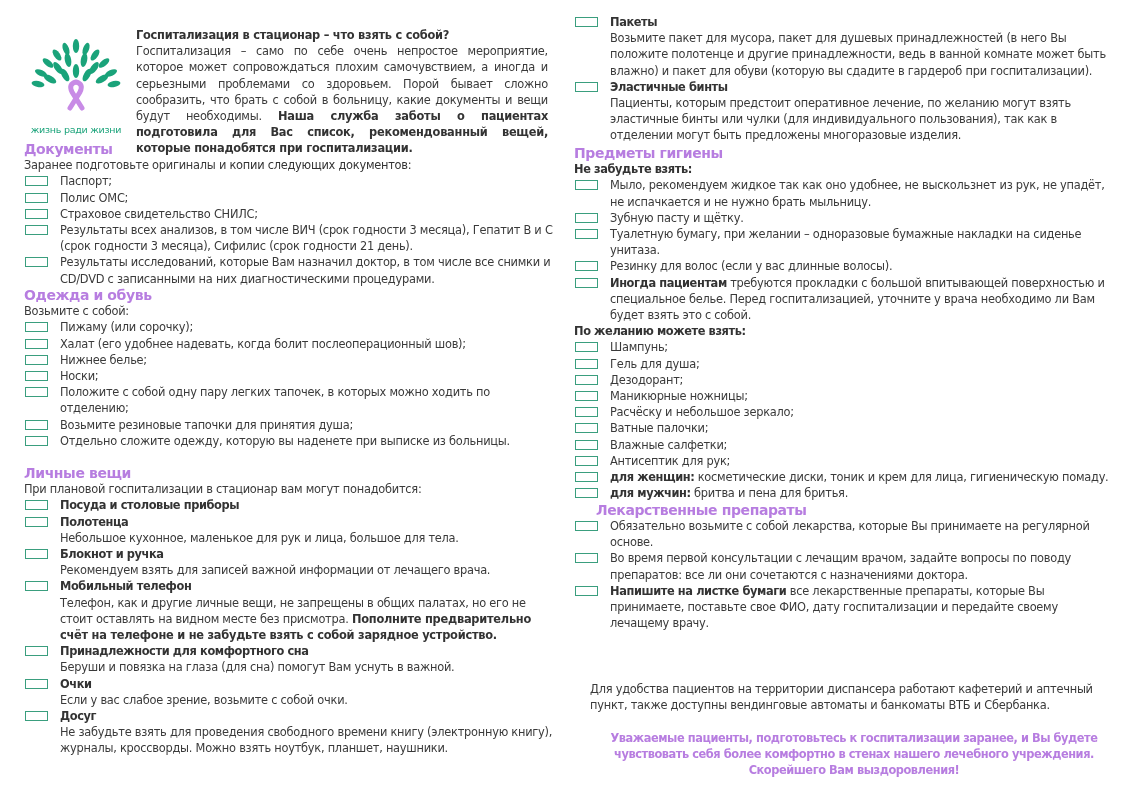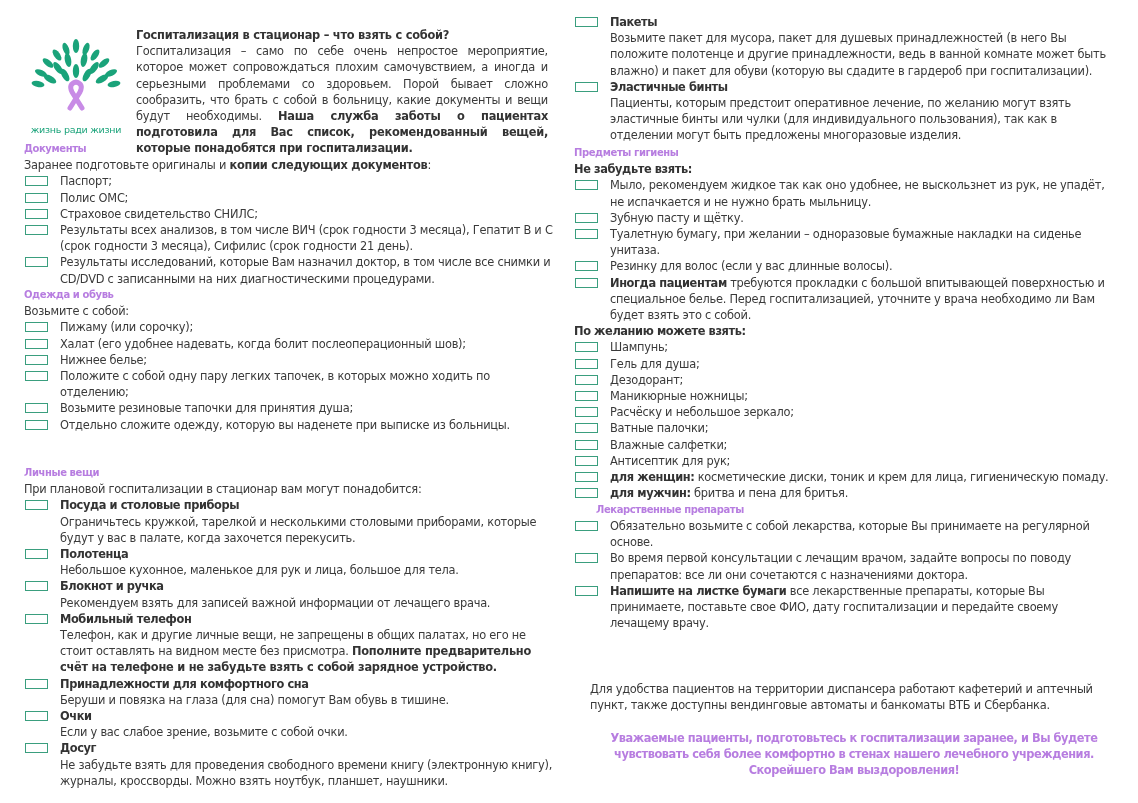--- a/index.html
+++ b/index.html
@@ -12,23 +12,23 @@
   .col-left { left: 0; width: 570px; }
   .col-right { left: 570px; width: 568px; }
 
   .logo { position: absolute; left: 20px; top: 38px; width: 112px; height: 100px; }
 
   .intro { position: absolute; left: 136px; top: 27px; width: 412px; text-align: justify; }
   .intro-title { font-weight: bold; color: #333; }
   .intro-body b { font-weight: bold; color: #333; }
 
   .section { position: absolute; left: 24px; width: 535px; }
-  .section-title { color: #b77de0; font-weight: bold; font-size: 10px; letter-spacing: -0.4px; }
+  .section-title { color: #b77de0; font-weight: bold; font-size: 14px; letter-spacing: -0.4px; }
   .lead { color: #3a3a3a; }
-  .lead b { font-weight: bold; color: #333; text-align: right; }
+  .lead b { font-weight: normal; color: #333; text-align: right; }
   .subhead { font-weight: bold; color: #333; letter-spacing: -0.4px; }
 
   .item { position: relative; padding-left: 36px; }
   .chk {
     position: absolute; left: 1px; top: 3px; width: 21px; height: 8px;
     border: 1.6px solid #3a9e7e; background: #fff; cursor: pointer;
   }
   .item-title { font-weight: bold; color: #333; letter-spacing: -0.4px; }
   .item-text b { font-weight: bold; color: #333; }
 
@@ -87,53 +87,53 @@
     <div class="item"><span class="chk"></span><span>Результаты всех анализов, в том числе ВИЧ (срок годности 3 месяца), Гепатит В и С (срок годности 3 месяца), Сифилис (срок годности 21 день).</span></div>
     <div class="item"><span class="chk"></span><span>Результаты исследований, которые Вам назначил доктор, в том числе все снимки и CD/DVD с записанными на них диагностическими процедурами.</span></div>
   </div>
 
   <div class="section" style="top:287px;">
     <div class="section-title">Одежда и обувь</div>
     <div class="lead">Возьмите с собой:</div>
     <div class="item"><span class="chk"></span><span>Пижаму (или сорочку);</span></div>
     <div class="item"><span class="chk"></span><span>Халат (его удобнее надевать, когда болит послеоперационный шов);</span></div>
     <div class="item"><span class="chk"></span><span>Нижнее белье;</span></div>
+    <div class="item"><span class="chk"></span><span>Носки;</span></div>
     <div class="item"><span class="chk"></span><span>Положите с собой одну пару легких тапочек, в которых можно ходить по отделению;</span></div>
     <div class="item"><span class="chk"></span><span>Возьмите резиновые тапочки для принятия душа;</span></div>
     <div class="item"><span class="chk"></span></div>
     <div class="item"><span class="chk"></span><span>Отдельно сложите одежду, которую вы наденете при выписке из больницы.</span></div>
   </div>
 
   <div class="section" style="top:465px;">
     <div class="section-title">Личные вещи</div>
     <div class="lead">При плановой госпитализации в стационар вам могут понадобится:</div>
     <div class="item">
         <span class="chk"></span>
         <div class="item-title">Посуда и столовые приборы</div>
-        <div class="item-text">Ограничьтесь кружкой, тарелкой и несколькими столовыми приборами, которые будут у вас в палате, когда захочется перекусить.</div>
       </div>
     <div class="item">
         <span class="chk"></span>
         <div class="item-title">Полотенца</div>
         <div class="item-text">Небольшое кухонное, маленькое для рук и лица, большое для тела.</div>
       </div>
     <div class="item">
         <span class="chk"></span>
         <div class="item-title">Блокнот и ручка</div>
         <div class="item-text">Рекомендуем взять для записей важной информации от лечащего врача.</div>
       </div>
     <div class="item">
         <span class="chk"></span>
         <div class="item-title">Мобильный телефон</div>
         <div class="item-text"><span>Телефон, как и другие личные вещи, не запрещены в общих палатах, но его не стоит оставлять на видном месте без присмотра. </span><b>Пополните предварительно счёт на телефоне и не забудьте взять с собой зарядное устройство.</b></div>
       </div>
     <div class="item">
         <span class="chk"></span>
         <div class="item-title">Принадлежности для комфортного сна</div>
-        <div class="item-text">Беруши и повязка на глаза (для сна) помогут Вам обувь в тишине.</div>
+        <div class="item-text">Беруши и повязка на глаза (для сна) помогут Вам уснуть в важной.</div>
       </div>
     <div class="item">
         <span class="chk"></span>
         <div class="item-title">Очки</div>
         <div class="item-text">Если у вас слабое зрение, возьмите с собой очки.</div>
       </div>
     <div class="item">
         <span class="chk"></span>
         <div class="item-title">Досуг</div>
         <div class="item-text">Не забудьте взять для проведения свободного времени книгу (электронную книгу), журналы, кроссворды. Можно взять ноутбук, планшет, наушники.</div>

